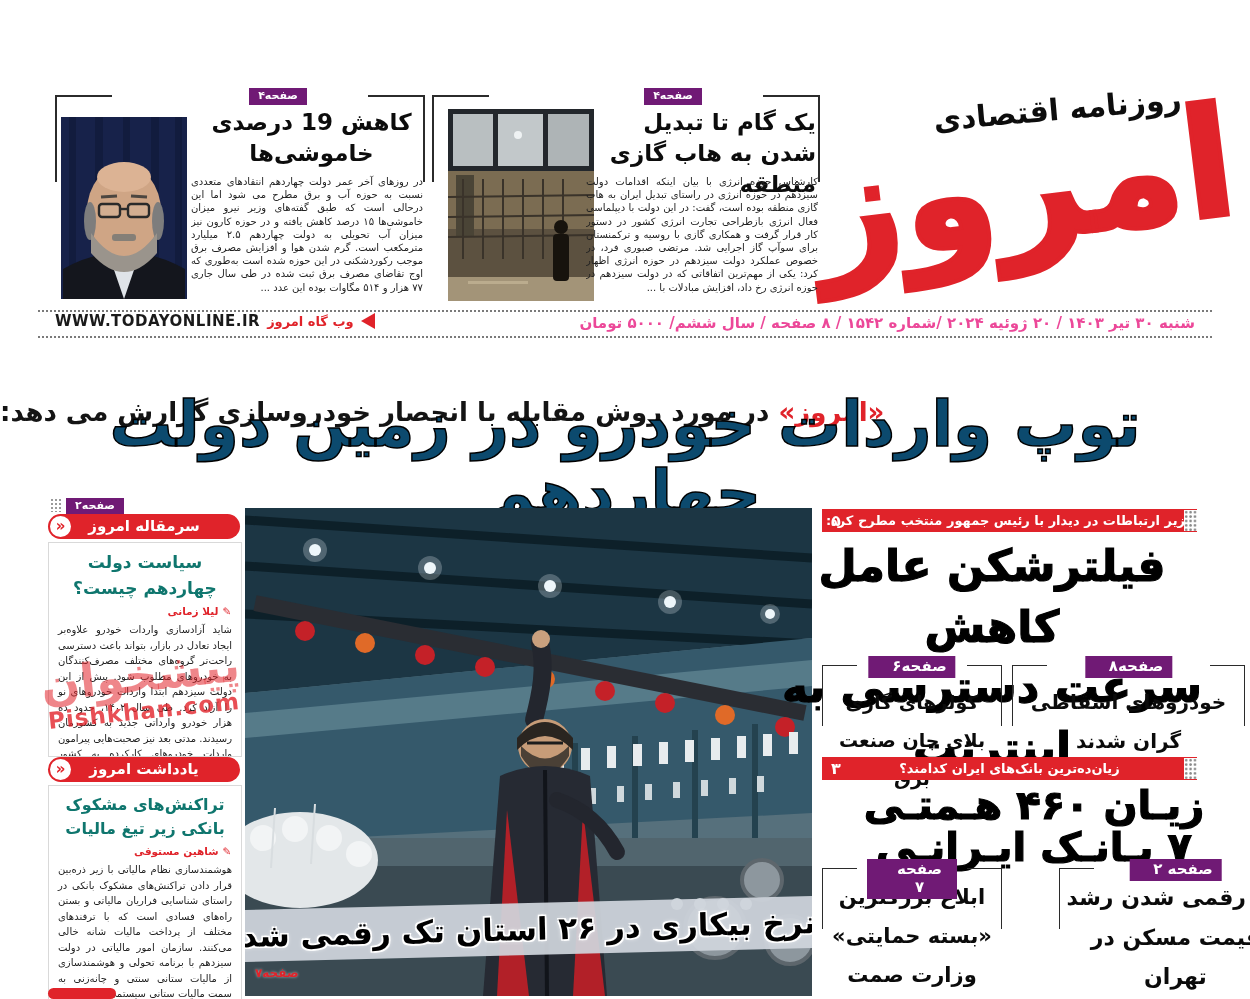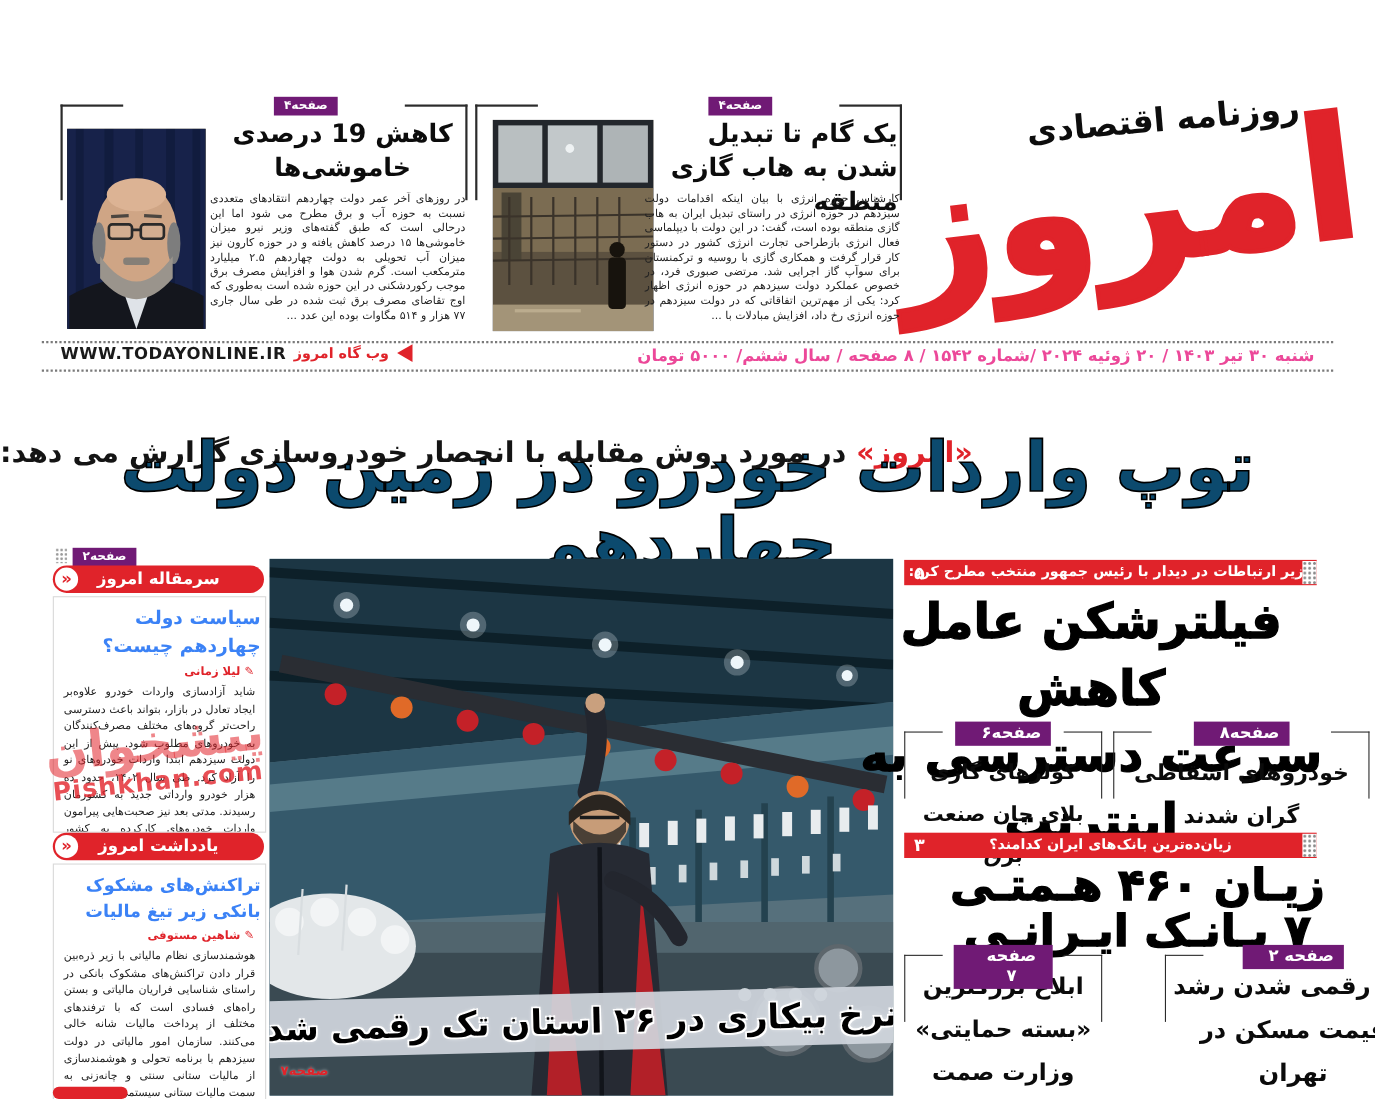--- a/index.html
+++ b/index.html
@@ -46,21 +46,21 @@
         border-top:1.8px solid #2b2b2b;border-left:1.8px solid #2b2b2b;}
   .nbox{text-align:center;}
   .nbox .chip{position:absolute;top:-9px;left:50%;transform:translateX(-50%);font-size:15px;padding-left:24px;}
   .nline{font-weight:bold;color:#0b0b0b;}
   
   .pill{height:25px;background:#e0232a;border-radius:13px;color:#fff;font-size:15px;
         font-weight:bold;text-align:center;line-height:25px;}
   .pillicon{position:absolute;left:2px;top:2px;width:21px;height:21px;border-radius:50%;
         background:#fff;color:#e0232a;font-size:15px;font-weight:bold;line-height:20px;text-align:center;}
   .sbox{background:#fff;border:1px solid #d9d9d9;overflow:hidden;}
-  .s-title{font-size:17px;font-weight:bold;line-height:1.5;padding:7px 4px 2px;color:#3b82f6;}
+  .s-title{font-size:17px;font-weight:bold;text-align:center;line-height:1.5;padding:7px 4px 2px;color:#0f766e;}
   .s-author{font-size:10.5px;font-weight:bold;color:#e0232a;padding:2px 10px;}
   .s-body{font-size:10px;line-height:1.55;text-align:justify;color:#222;padding:3px 9px;}
   .wm{transform:rotate(-6deg);text-align:center;pointer-events:auto;z-index:6;}
   .wm .fa{font-size:46px;font-weight:bold;color:rgba(226,35,42,.55);line-height:1;}
   .wm .en{font-size:23px;font-weight:bold;color:rgba(226,35,42,.8);letter-spacing:1px;}
   
   .leadphoto{overflow:hidden;background:#35596b;}
   .ribbon{position:absolute;left:-6px;right:-6px;top:395px;height:52px;background:rgba(208,213,221,.93);
         transform:rotate(-1.4deg);display:flex;align-items:center;justify-content:center;}
   .ribbon .cap{font-size:31px;font-weight:bold;color:#000;white-space:nowrap;

